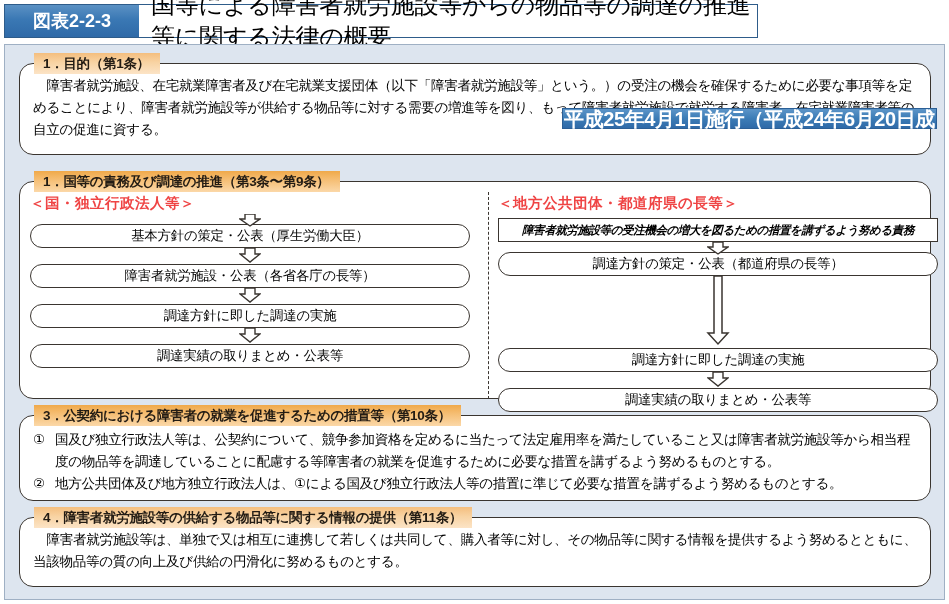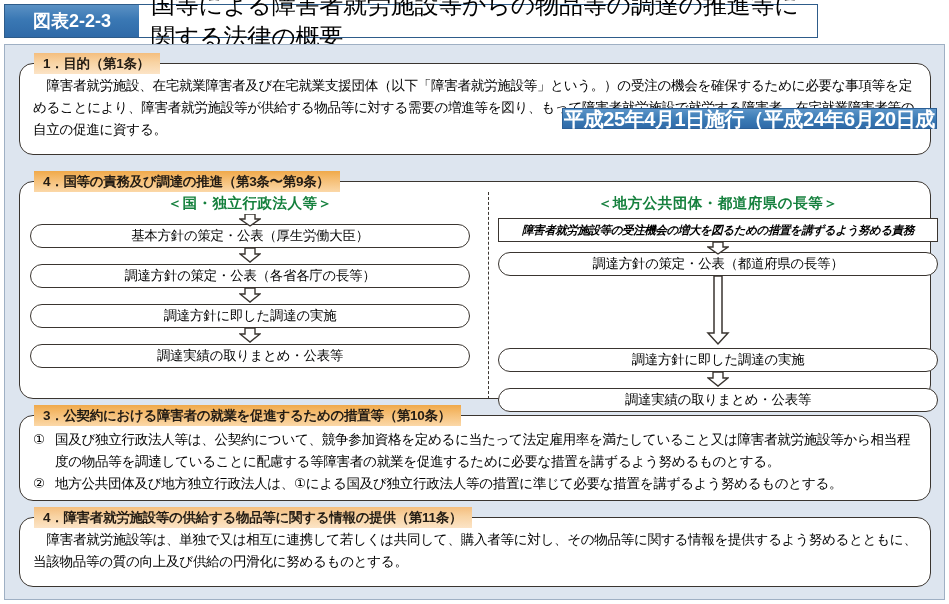--- a/index.html
+++ b/index.html
@@ -14,21 +14,21 @@
     background: #ffffff;
     font-family: "Liberation Sans", "DejaVu Sans", sans-serif;
     overflow: hidden;
     box-sizing: border-box;
   }
 
   
   #titlebar {
     position: absolute;
     left: 4px; top: 4px;
-    width: 814px; height: 34px;
+    width: 754px; height: 34px;
     border: 1px solid #2e5c8a;
     box-sizing: border-box;
     display: flex;
     align-items: stretch;
     background: #ffffff;
   }
   #fig-badge {
     width: 134px;
     background: linear-gradient(to bottom, #5b91c4 0%, #3a78b4 45%, #2f6aa8 100%);
     color: #ffffff;
@@ -129,24 +129,23 @@
   }
   .col {
     position: absolute;
     top: 10px;
     width: 440px;
   }
   #col-left  { left: 10px; }
   #col-right { left: 478px; }
 
   .col-title {
-    text-align: center;
     font-size: 14.5px;
     font-weight: bold;
-    color: #15803d;
+    color: #ef4444;
     letter-spacing: 0.5px;
     height: 22px;
     line-height: 22px;
   }
 
   .fbox {
     border: 1.6px solid #3a3530;
     background: #ffffff;
     height: 24px;
     line-height: 22px;
@@ -200,21 +199,21 @@
     <div class="panel" style="left:14px; top:18px; width:912px; height:92px;">
       <div class="panel-head soft">1．目的（第1条）</div>
       <div class="panel-body">
         <p class="indent1">障害者就労施設、在宅就業障害者及び在宅就業支援団体（以下「障害者就労施設等」という。）の受注の機会を確保するために必要な事項等を定めることにより、障害者就労施設等が供給する物品等に対する需要の増進等を図り、もって障害者就労施設で就労する障害者、在宅就業障害者等の自立の促進に資する。</p>
       </div>
     </div>
 
     <div id="effect-badge">平成25年4月1日施行（平成24年6月20日成立）</div>
 
     <div class="panel" style="left:14px; top:136px; width:912px; height:218px;">
-      <div class="panel-head">4．国等の責務及び調達の推進（第3条〜第9条）</div>
+      <div class="panel-head">1．国等の責務及び調達の推進（第3条〜第9条）</div>
 
       <div id="sec2-divider"></div>
 
       <div class="col" id="col-left">
         <div class="col-title">＜国・独立行政法人等＞</div>
 
 
         <div class="arrow" style="height:10px;">
           <svg width="22" height="13" viewBox="0 0 22 13">
             <polygon points="6,0 16,0 16,5 21,5 11,12 1,5 6,5" fill="#ffffff" stroke="#3a3530" stroke-width="1.4"></polygon>
@@ -222,21 +221,21 @@
         </div>
 
         <div class="fbox rounded">基本方針の策定・公表（厚生労働大臣）</div>
 
         <div class="arrow" style="height:16px;">
           <svg width="22" height="15" viewBox="0 0 22 15">
             <polygon points="6,0 16,0 16,6 21,6 11,14 1,6 6,6" fill="#ffffff" stroke="#3a3530" stroke-width="1.4"></polygon>
           </svg>
         </div>
 
-        <div class="fbox rounded">調達方針の策定・公表（各省各庁の長等）</div>
+        <div class="fbox rounded">障害者就労施設・公表（各省各庁の長等）</div>
 
         <div class="arrow" style="height:16px;">
           <svg width="22" height="15" viewBox="0 0 22 15">
             <polygon points="6,0 16,0 16,6 21,6 11,14 1,6 6,6" fill="#ffffff" stroke="#3a3530" stroke-width="1.4"></polygon>
           </svg>
         </div>
 
         <div class="fbox rounded">調達方針に即した調達の実施</div>
 
         <div class="arrow" style="height:16px;">

